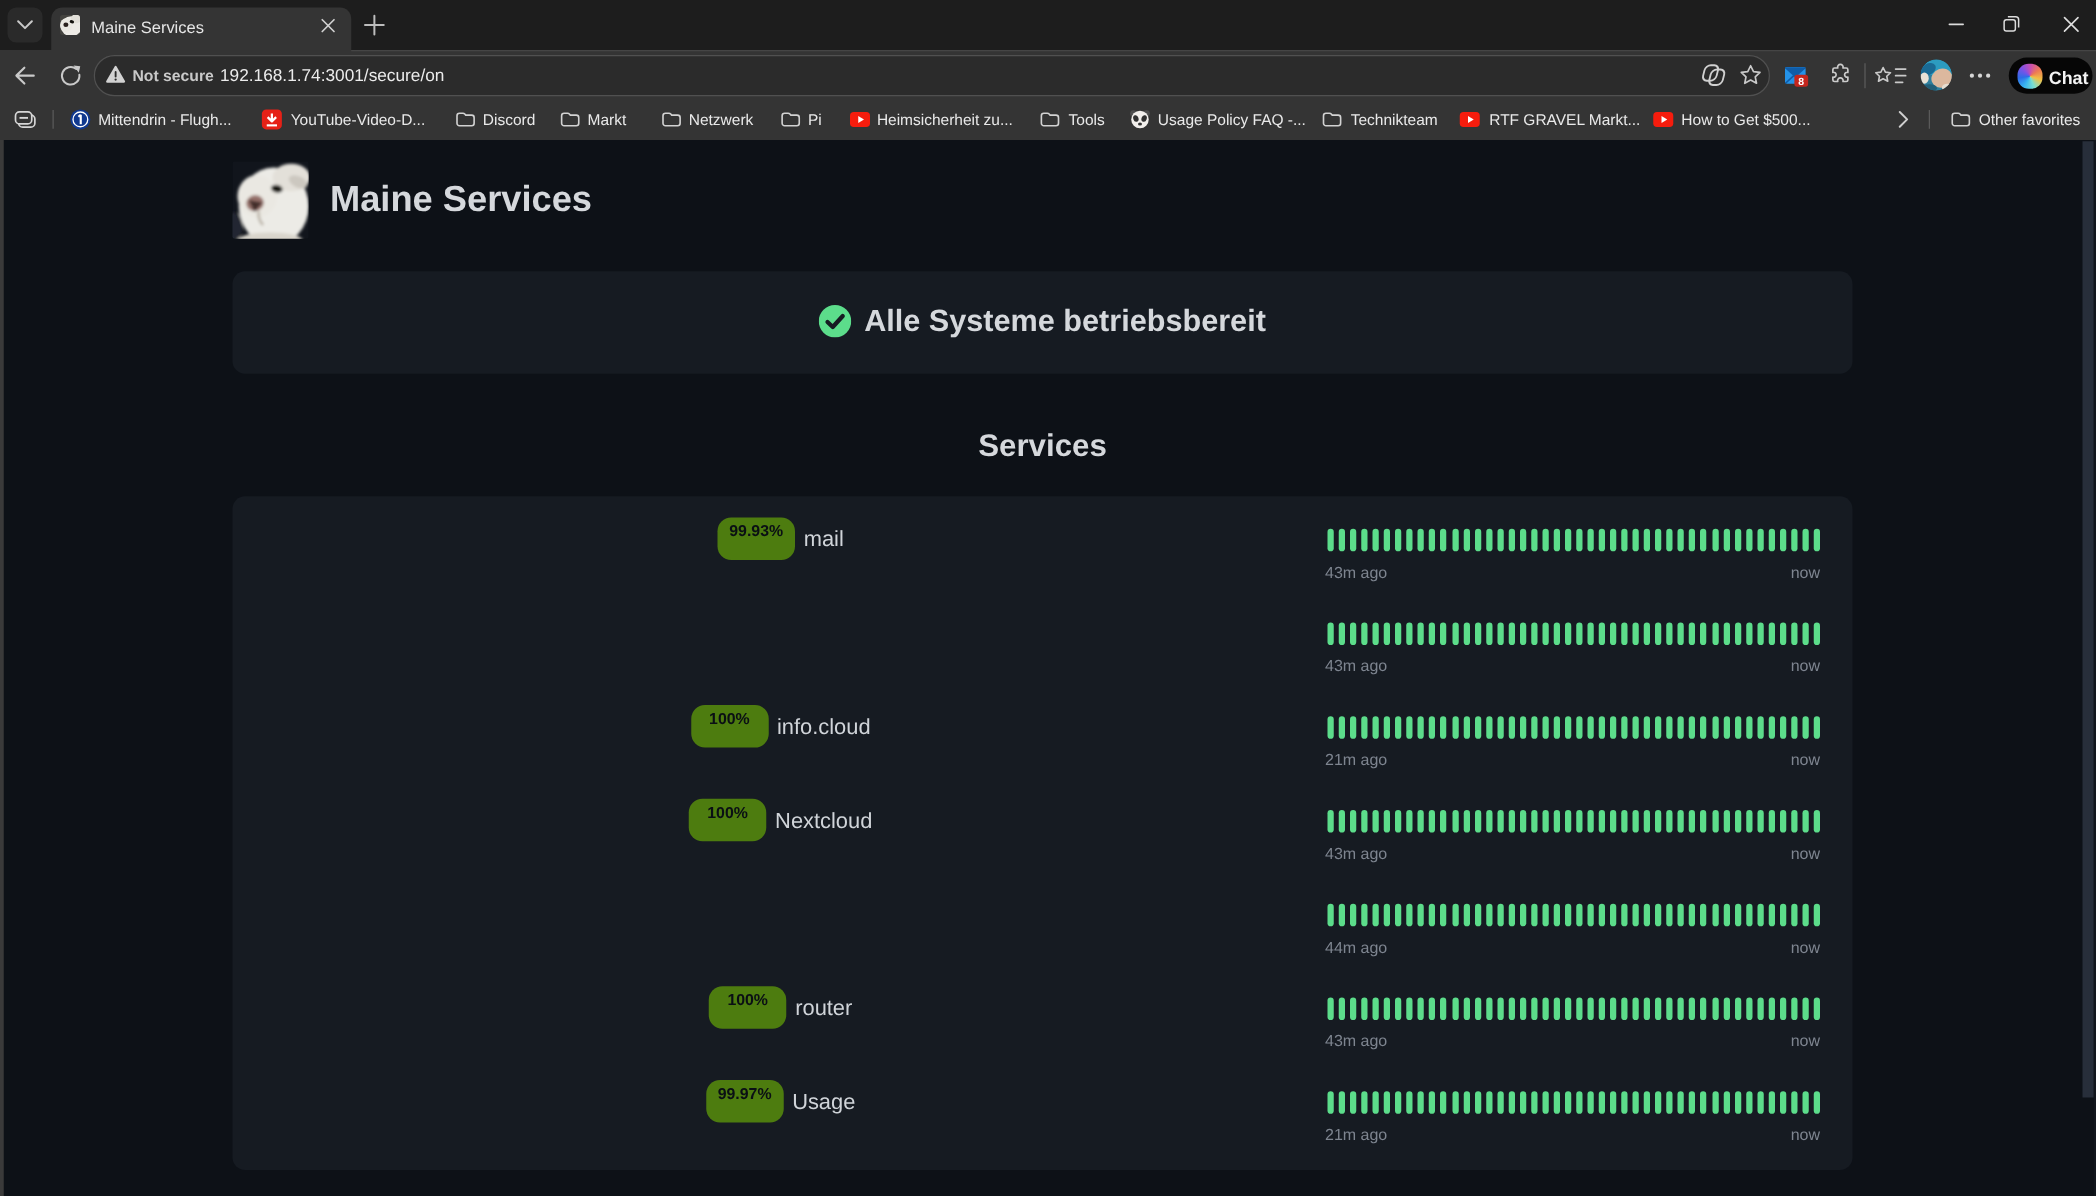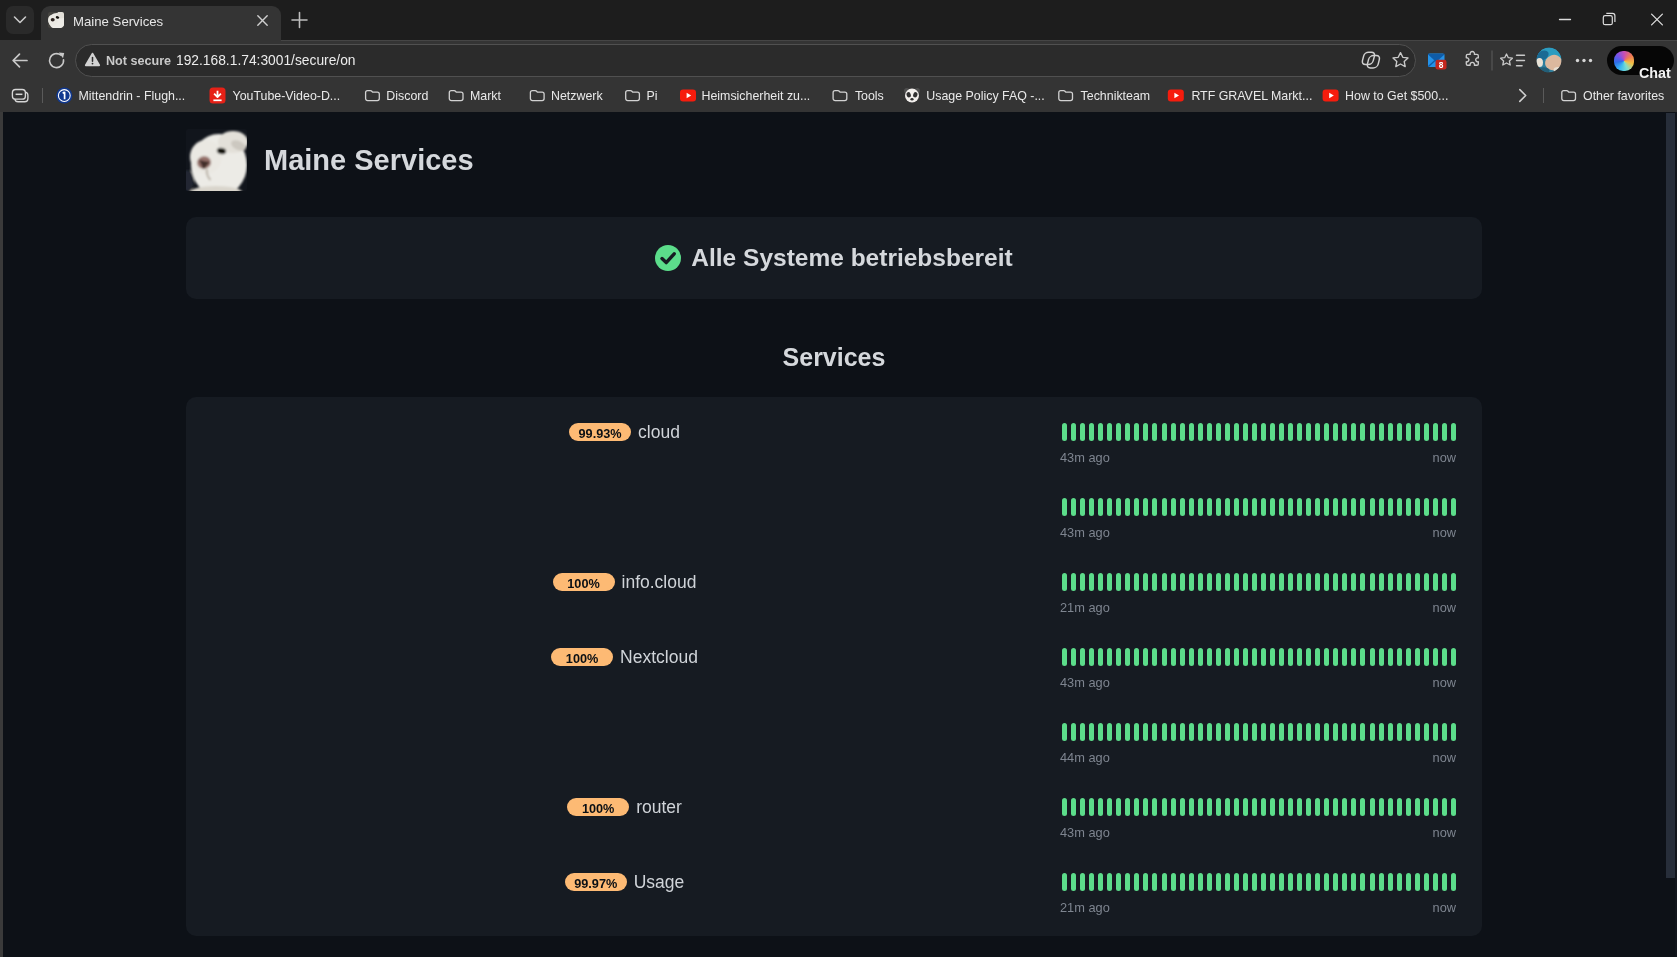--- a/index.html
+++ b/index.html
@@ -14,21 +14,21 @@
   #tab { left:41px; top:6px; width:240px; height:34px; background:#343434; border-radius:9px 9px 0 0; }
   #tabtitle { left:73px; top:13.5px; font-size:13.2px; color:#e6e6e6; }
   #toolbar { left:0; top:40px; width:1677px; height:40px; background:#343434; }
   #omnibox { left:75px; top:44px; width:1341px; height:33px; background:#2b2b2b;
     border:1px solid #505050; border-radius:17px; }
   #notsecure { left:106px; top:53.5px; font-size:12.6px; font-weight:600; color:#c9c9c9; }
   #url { left:176px; top:52.6px; font-size:13.8px; color:#ececec; }
   #chatpill { left:1607px; top:46px; width:67px; height:29px; border-radius:14.5px; background:#060606; }
   #cplogo { position:absolute; left:7px; top:4.5px; width:20px; height:20px; border-radius:45%;
     background:conic-gradient(from 210deg,#38b6f1,#2e6ce8,#7b52e8,#c94fb0,#ee7a53,#f2c044,#7adfd0,#38b6f1); }
-  #chattxt { position:absolute; left:32px; top:19px; font-size:14.3px; font-weight:600; color:#f3f3f3; }
+  #chattxt { position:absolute; left:32px; top:9px; font-size:14.3px; font-weight:600; color:#f3f3f3; }
   #favbar { left:0; top:80px; width:1677px; height:32px; background:#343434; }
   .fav { position:absolute; top:89px; font-size:12.4px; color:#e9e9e9; white-space:nowrap; }
   .vsep { position:absolute; width:1px; background:#5a5a5a; }
 
   
   #page { left:0; top:112px; width:1677px; height:845px; background:#0d1117; }
   #frameL { left:0; top:112px; width:3px; height:845px; background:#3a3a3a; }
   #scroll { left:1666px; top:113px; width:9px; height:765px; background:#272e3a; }
   #frameR { left:1675px; top:112px; width:2px; height:845px; background:#11151c; }
 
@@ -38,22 +38,22 @@
   #bannertxt { left:186px; top:243.5px; width:1296px; text-align:center; font-size:24.5px;
     font-weight:700; color:#d5d8dc; }
   #checkwrap svg { vertical-align:-5px; margin-right:10px; }
   #serviceshdr { left:186px; top:343px; width:1296px; text-align:center; font-size:25px;
     font-weight:700; color:#d5d8dc; }
   #servicescard { top:397px; height:539px; }
 
   .row { position:absolute; left:0; width:1677px; height:75px; }
   .lcell { position:absolute; left:190px; top:19px; width:869px; height:37px; line-height:37px;
     text-align:center; white-space:nowrap; }
-  .badge { display:inline-block; vertical-align:middle; width:62px; height:18px; line-height:22px;
-    border-radius:11px; background:#fdba74; color:#0a0f14; font-size:12.7px; font-weight:700;
+  .badge { display:inline-block; vertical-align:middle; width:62px; height:34px; line-height:22px;
+    border-radius:11px; background:#4d7c0f; color:#0a0f14; font-size:12.7px; font-weight:700;
     text-align:center; margin-right:7px; position:relative; top:-1px; }
   .mname { display:inline-block; vertical-align:middle; font-size:17.5px; color:#d0d4d9; }
   .beats { position:absolute; left:1060px; top:29px; width:396px; height:18px; }
   .beat { position:absolute; top:0; width:5px; height:18px; border-radius:2.6px; background:#5cdd8b; }
   .times { position:absolute; left:1060px; top:56px; width:396px; font-size:12.8px; color:#7e8590; }
   .times .ago { float:left; }
   .times .now { float:right; }
 </style>
 </head>
 <body>
@@ -99,21 +99,21 @@
   <div id="sitetitle" class="abs">Maine Services</div>
   <div id="banner" class="card"></div>
   <div id="bannertxt" class="abs"><span id="checkwrap"><svg width="26" height="26" viewBox="0 0 26 26">
           <circle cx="13" cy="13" r="13" fill="#5cdd8b"></circle>
           <path d="M7 13.6 L11.2 17.6 L19.2 8.8" fill="none" stroke="#161b22" stroke-width="3.4" stroke-linecap="round" stroke-linejoin="round"></path>
         </svg></span>Alle Systeme betriebsbereit</div>
   <div id="serviceshdr" class="abs">Services</div>
   <div id="servicescard" class="card"></div>
   <div id="rows">
       <div class="row" style="top:394px">
-    <div class="lcell"><span class="badge">99.93%</span><span class="mname">cloud</span></div>
+    <div class="lcell"><span class="badge">99.93%</span><span class="mname">mail</span></div>
     <div class="beats">
           <div class="beat" style="left:2.00px"></div>
           <div class="beat" style="left:11.04px"></div>
           <div class="beat" style="left:20.09px"></div>
           <div class="beat" style="left:29.13px"></div>
           <div class="beat" style="left:38.18px"></div>
           <div class="beat" style="left:47.23px"></div>
           <div class="beat" style="left:56.27px"></div>
           <div class="beat" style="left:65.31px"></div>
           <div class="beat" style="left:74.36px"></div>

